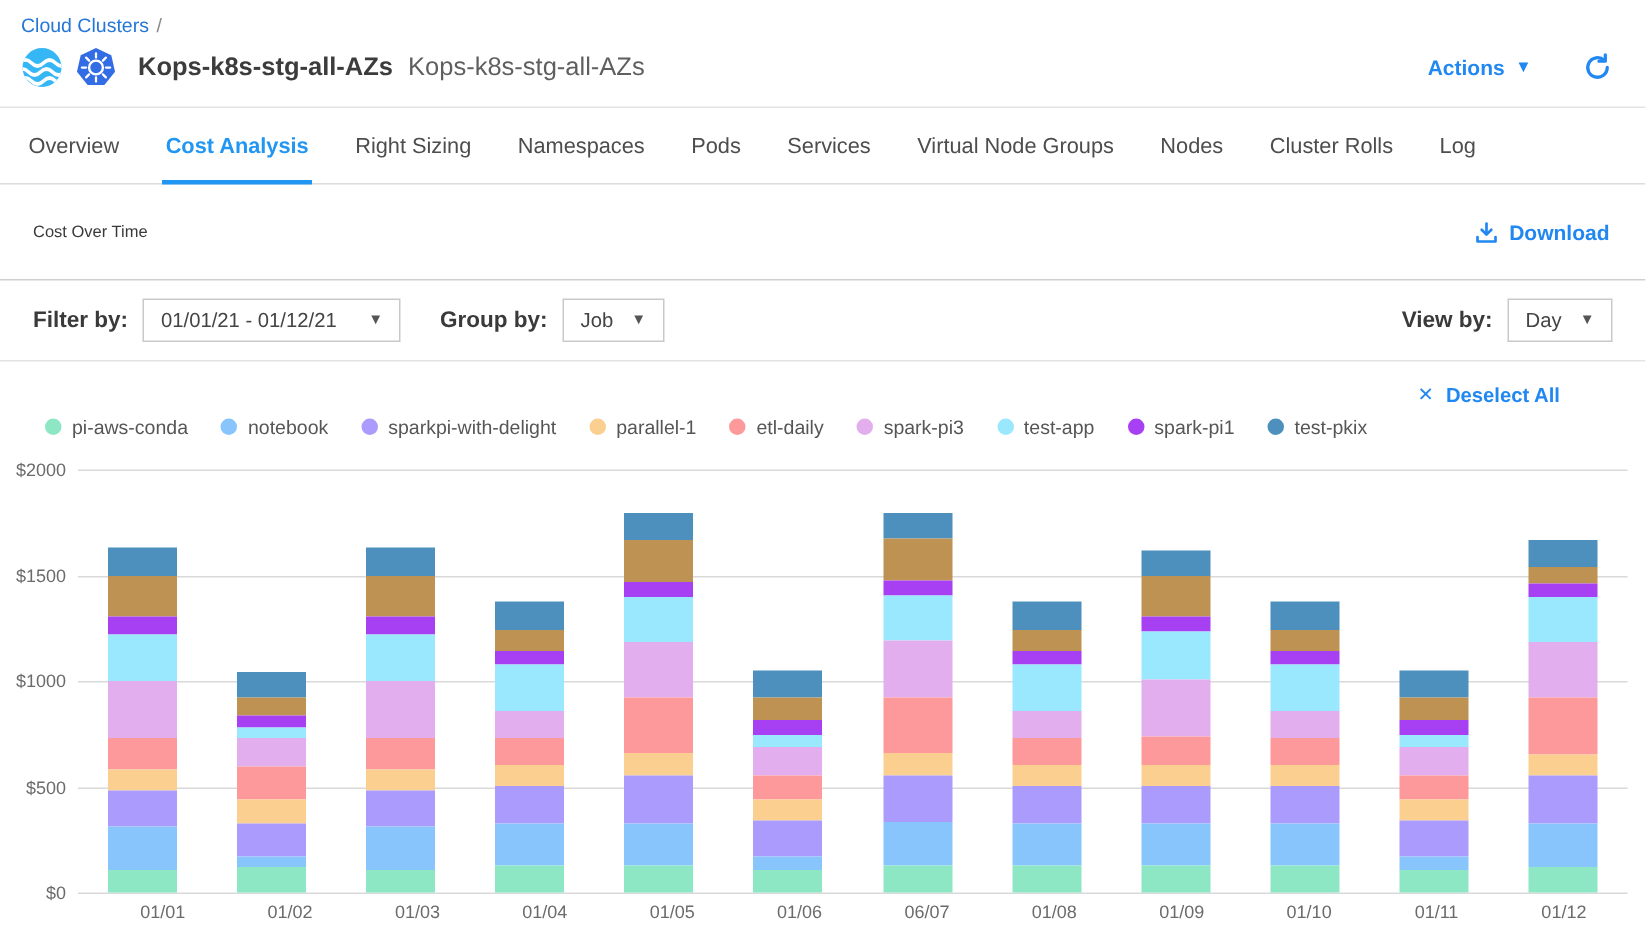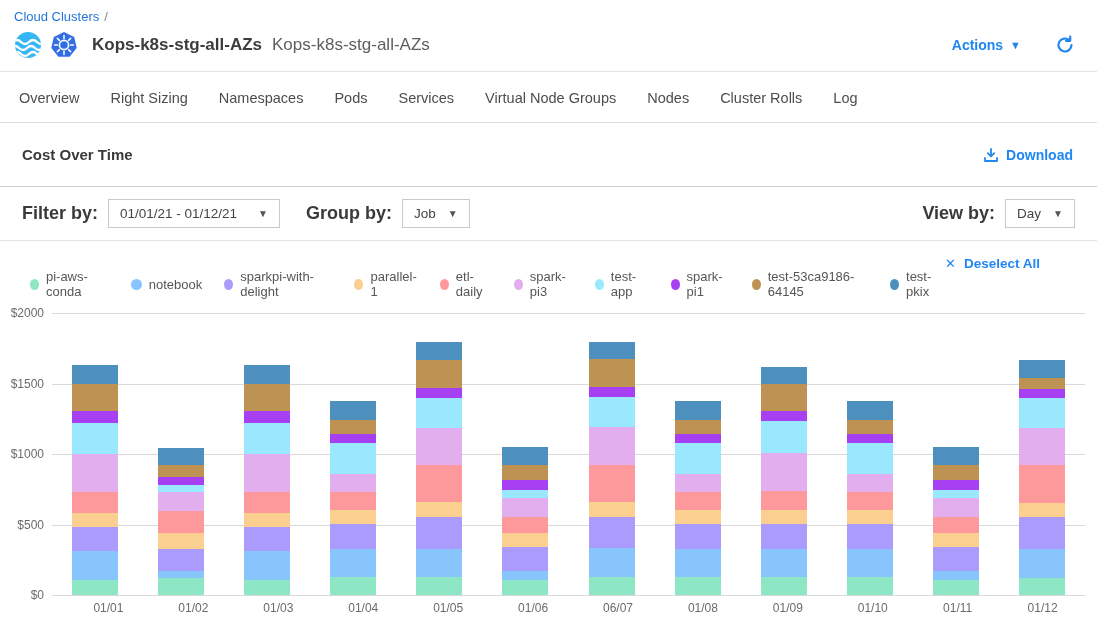--- a/index.html
+++ b/index.html
@@ -23,27 +23,27 @@
   .refresh { width:20px; height:20px; cursor:pointer; }
 
   
   .tabs { display:flex; gap:27px; padding:0 17px; border-bottom:1px solid #dcdcdc; }
   .tab { padding:18px 2px 14px; font-size:14.5px; color:#4d4d4d; border-bottom:3px solid transparent;
     margin-bottom:-1px; cursor:pointer; white-space:nowrap; }
   .tab.active { color:#2196f3; font-weight:700; border-bottom-color:#2196f3; }
 
   
   .section-row { display:flex; align-items:center; height:64px; padding:0 24px 0 22px; border-bottom:1px solid #cfcfcf; }
-  .section-title { font-size:15px; font-weight:700; color:#3a3a3a; }
+  .section-title { font-size:11px; font-weight:400; color:#3a3a3a; }
   .download { margin-left:auto; display:flex; align-items:center; gap:7px; color:#2188f2;
     font-weight:700; font-size:14px; cursor:pointer; }
 
   
   .filter-row { display:flex; align-items:center; height:54px; padding:0 22px; border-bottom:1px solid #e3e3e3; }
-  .flabel { font-size:18px; font-weight:700; color:#3a3a3a; margin-right:10px; white-space:nowrap; }
+  .flabel { font-size:15px; font-weight:700; color:#3a3a3a; margin-right:10px; white-space:nowrap; }
   .selectbox { display:flex; align-items:center; justify-content:space-between; gap:12px;
     border:1px solid #c9c9c9; border-radius:0; background:#fff; padding:6px 11px;
     font-size:13.5px; color:#444; cursor:pointer; white-space:nowrap; }
   .selectbox .caret { font-size:10px; color:#555; }
   .daterange { min-width:172px; margin-right:26px; }
   .groupbox { margin-right:24px; }
   .add-filter { border:1px solid #2188f2; color:#2188f2; background:#fff; font-weight:700;
     font-size:14px; border-radius:3px; padding:6px 17px; cursor:pointer;
     font-family:"Liberation Sans","DejaVu Sans",sans-serif; }
   .filter-spacer { flex:1; }
@@ -118,20 +118,21 @@
     <span class="caret">▼</span>
   </span>
   <svg class="refresh" viewBox="0 0 20 20" fill="none" stroke="#2188f2" stroke-width="2.2" stroke-linecap="round">
     <path d="M16.5 10 a6.5 6.5 0 1 1 -2.0 -4.7"></path>
     <path d="M15.2 1.6 v4.2 h-4.2" stroke-linejoin="round"></path>
   </svg>
 </div>
 
 <div class="tabs">
     <div class="tab">Overview</div>
+    <div class="tab active">Cost Analysis</div>
     <div class="tab">Right Sizing</div>
     <div class="tab">Namespaces</div>
     <div class="tab">Pods</div>
     <div class="tab">Services</div>
     <div class="tab">Virtual Node Groups</div>
     <div class="tab">Nodes</div>
     <div class="tab">Cluster Rolls</div>
     <div class="tab">Log</div>
   </div>
 
@@ -192,24 +193,20 @@
         <span class="legend-dot" style="background: rgb(227, 174, 238);"></span>
         <span class="legend-label">spark-pi3</span>
       </span>
       <span class="legend-item">
         <span class="legend-dot" style="background: rgb(153, 232, 253);"></span>
         <span class="legend-label">test-app</span>
       </span>
       <span class="legend-item">
         <span class="legend-dot" style="background: rgb(166, 64, 242);"></span>
         <span class="legend-label">spark-pi1</span>
-      </span>
-      <span class="legend-item">
-        <span class="legend-dot" style="background: rgb(190, 146, 82);"></span>
-        <span class="legend-label">test-53ca9186-64145</span>
       </span>
       <span class="legend-item">
         <span class="legend-dot" style="background: rgb(77, 143, 189);"></span>
         <span class="legend-label">test-pkix</span>
       </span>
     </div>
   <span class="deselect">
     <span class="x">✕</span>
     <span>Deselect All</span>
   </span>

